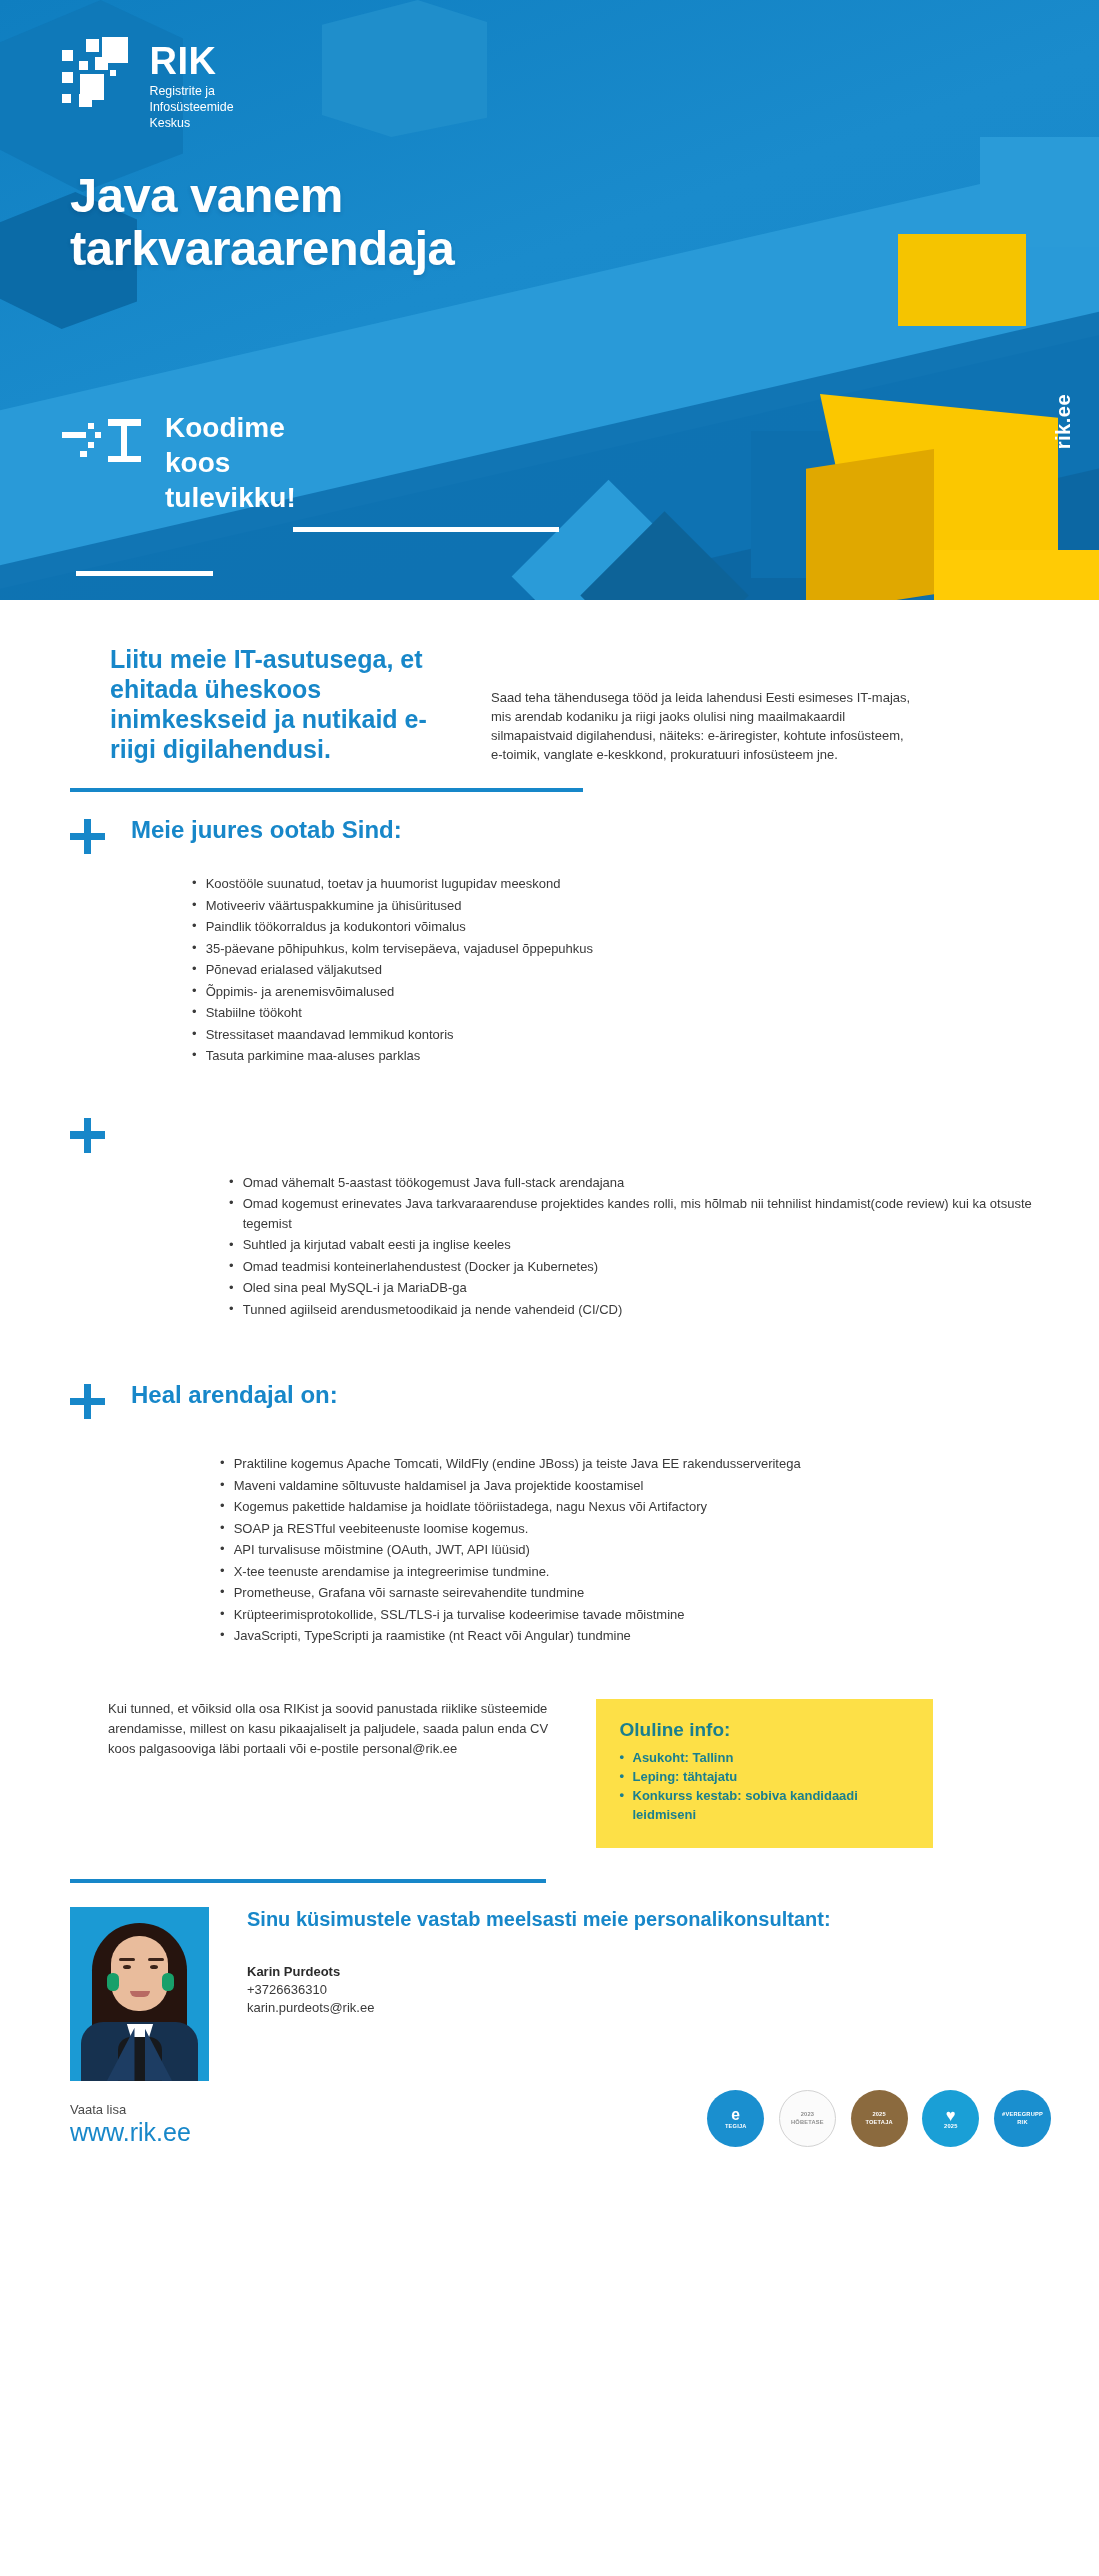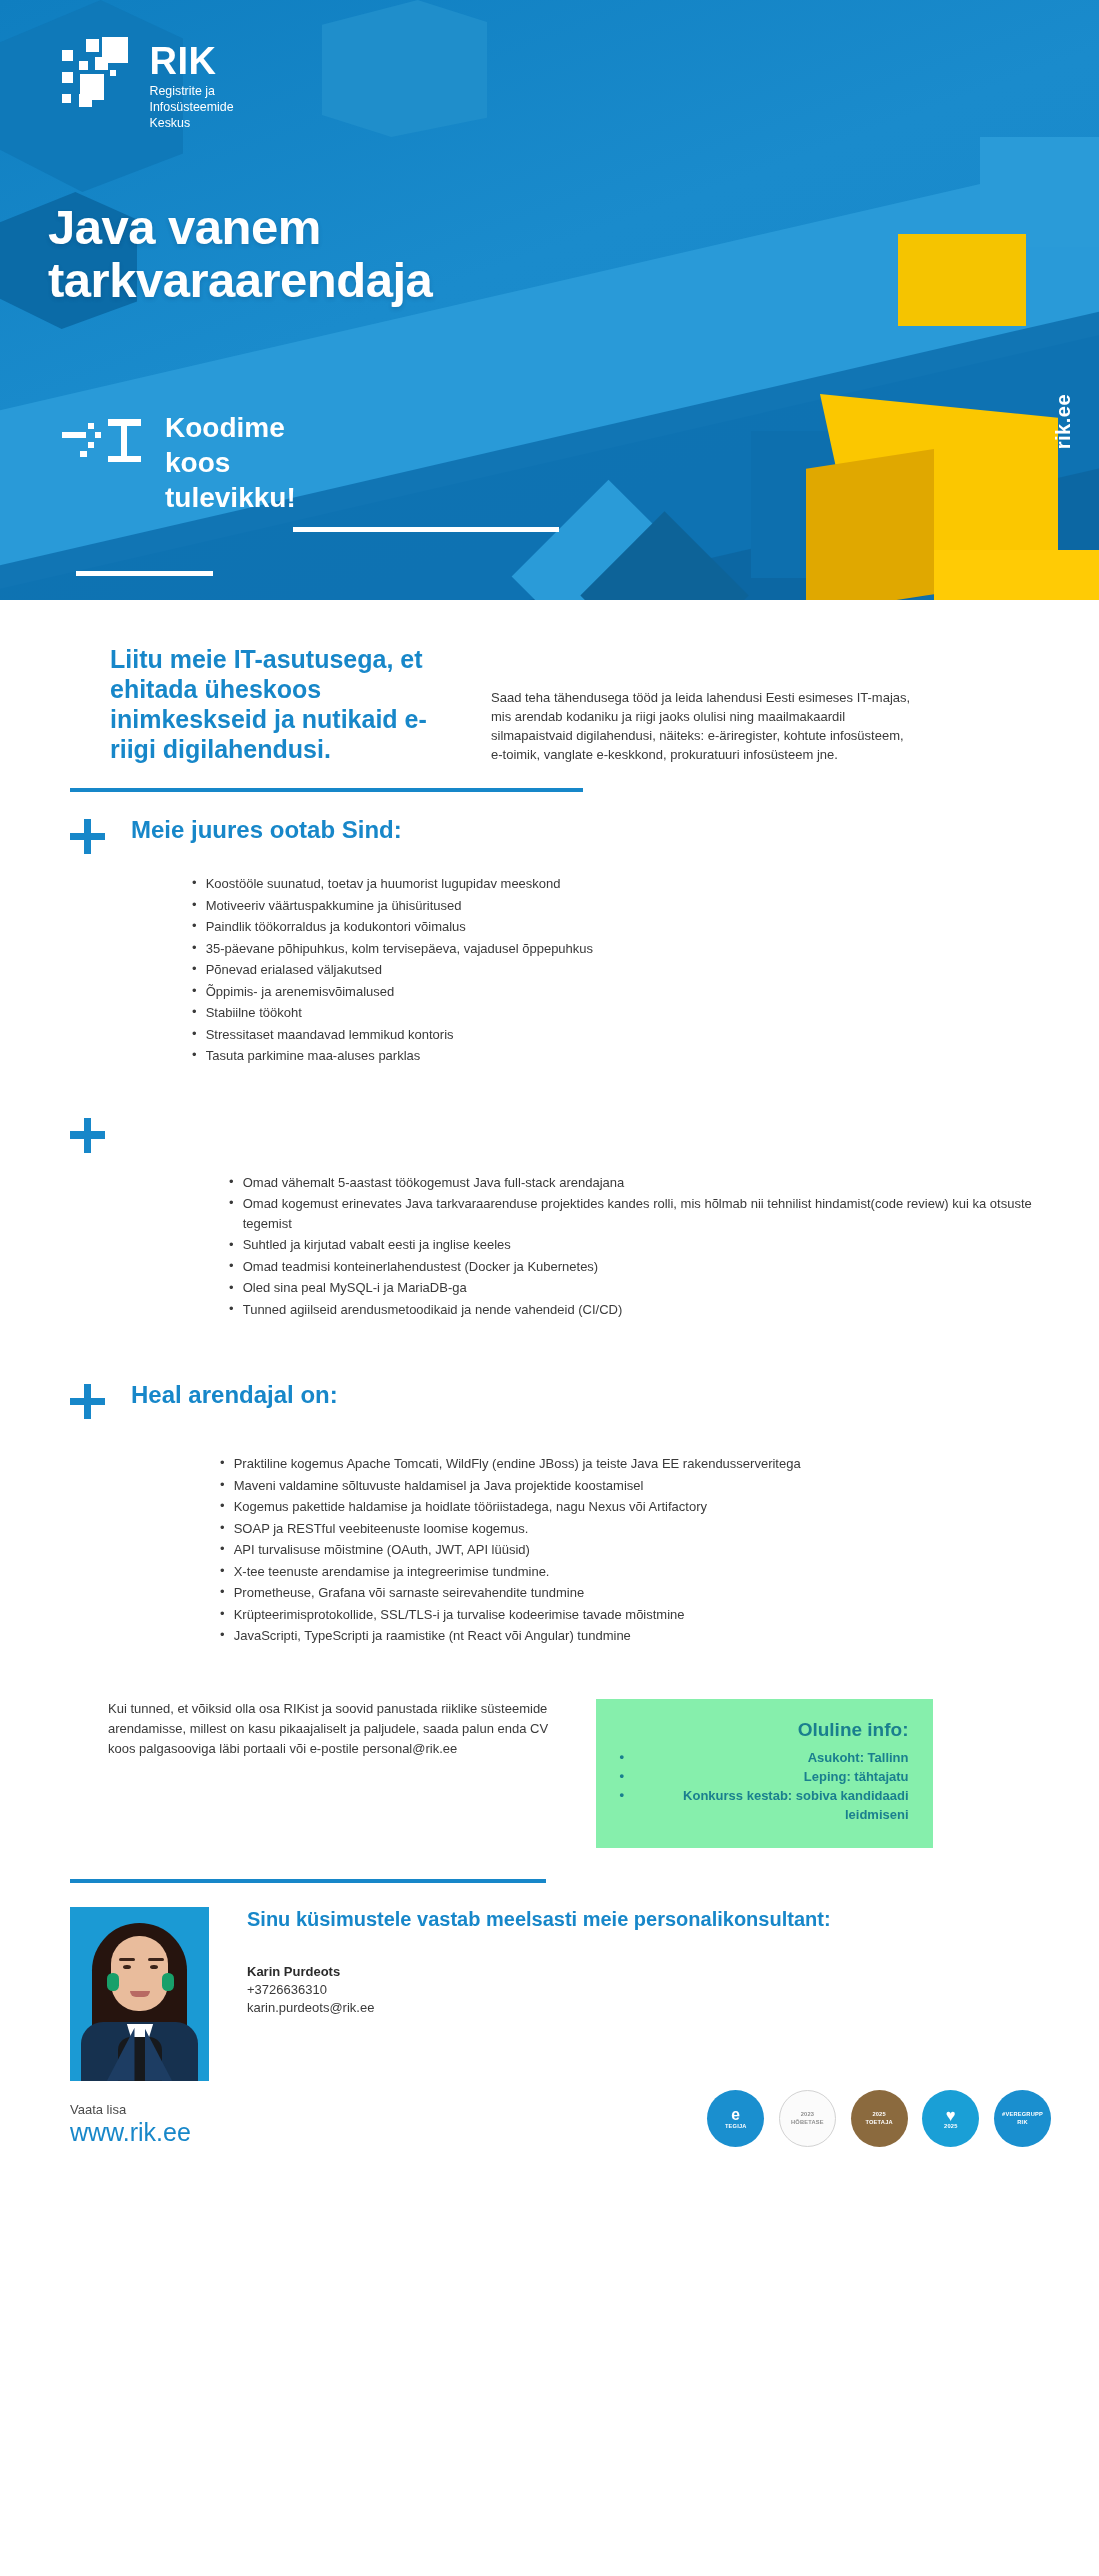--- a/index.html
+++ b/index.html
@@ -119,25 +119,24 @@
   .logo-text-r {
     font-size: 38px; font-weight: 700; color:#fff; letter-spacing:0.5px;
     line-height: 40px; margin-top: 3.7px;
   }
   .logo-sub {
     font-size: 12.4px; line-height: 15.6px; color:#fff; font-weight:400;
     margin-top: 3.7px;
   }
 
   .hero-title {
-    position:absolute; left: 48px; top: 169px; z-index: 6;
+    position:absolute; left: 70px; top: 169px; z-index: 6;
     color:#fff; font-size: 49px; line-height: 53px; font-weight: 700;
     letter-spacing: -0.5px;
     text-shadow: 0 1.8px 4.6px rgba(0,40,80,.18);
-    margin-top: 32px;
   }
 
   .tagline {
     position:absolute; left: 62px; top: 410px; z-index: 7;
     display:flex; align-items:flex-start; gap: 24px;
   }
   .tag-icon { position:relative; width: 79px; height: 57px; margin-top: 5.5px; }
   .tag-icon i { position:absolute; background:#fff; display:block; }
   .tag-text {
     color:#fff; font-size: 28px; line-height: 35px; font-weight: 700;
@@ -207,23 +206,22 @@
 
   
   .closing-row {
     display:flex; padding: 51px 0 0 0; align-items: flex-start;
   }
   .closing-text {
     width: 568px; padding-left: 108px;
     color:#3a3a3a; font-size: 13px; line-height: 20px;
   }
   .info-box {
-    margin-left: 27.5px; width: 337px; background:#86efac;
+    margin-left: 27.5px; width: 337px; background:#fde047;
     padding: 20px 24px 24px 24px;
-    text-align: right;
   }
   .info-title {
     color:#1a7f8e; font-size: 19px; font-weight: 700; margin-bottom: 7.3px;
   }
   .info-box ul { list-style:none; }
   .info-box li {
     color:#1a7f8e; font-size: 13px; line-height: 19px; font-weight: 700;
     position:relative; padding-left: 13px;
   }
   .info-box li::before { content:"•"; position:absolute; left:0; top:-0.9px; }

